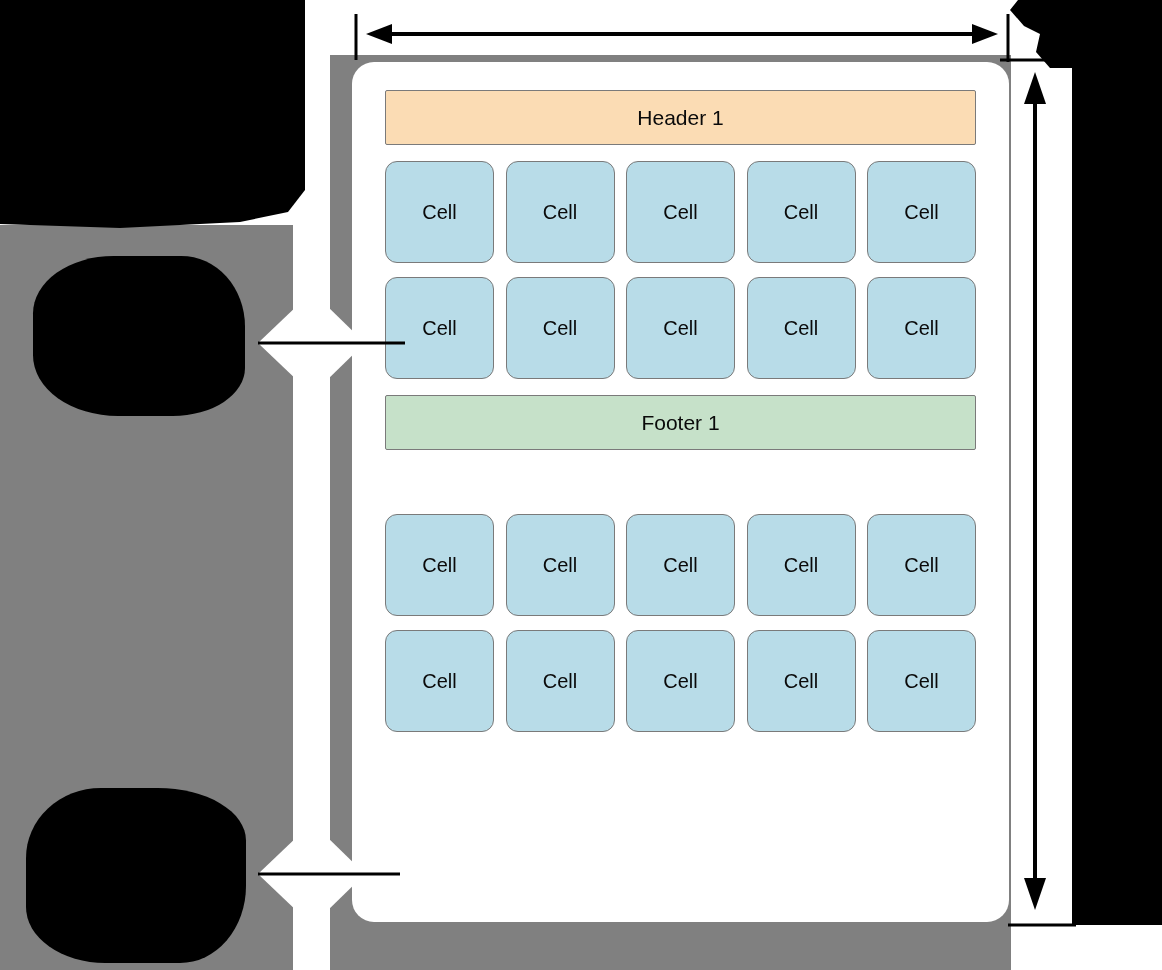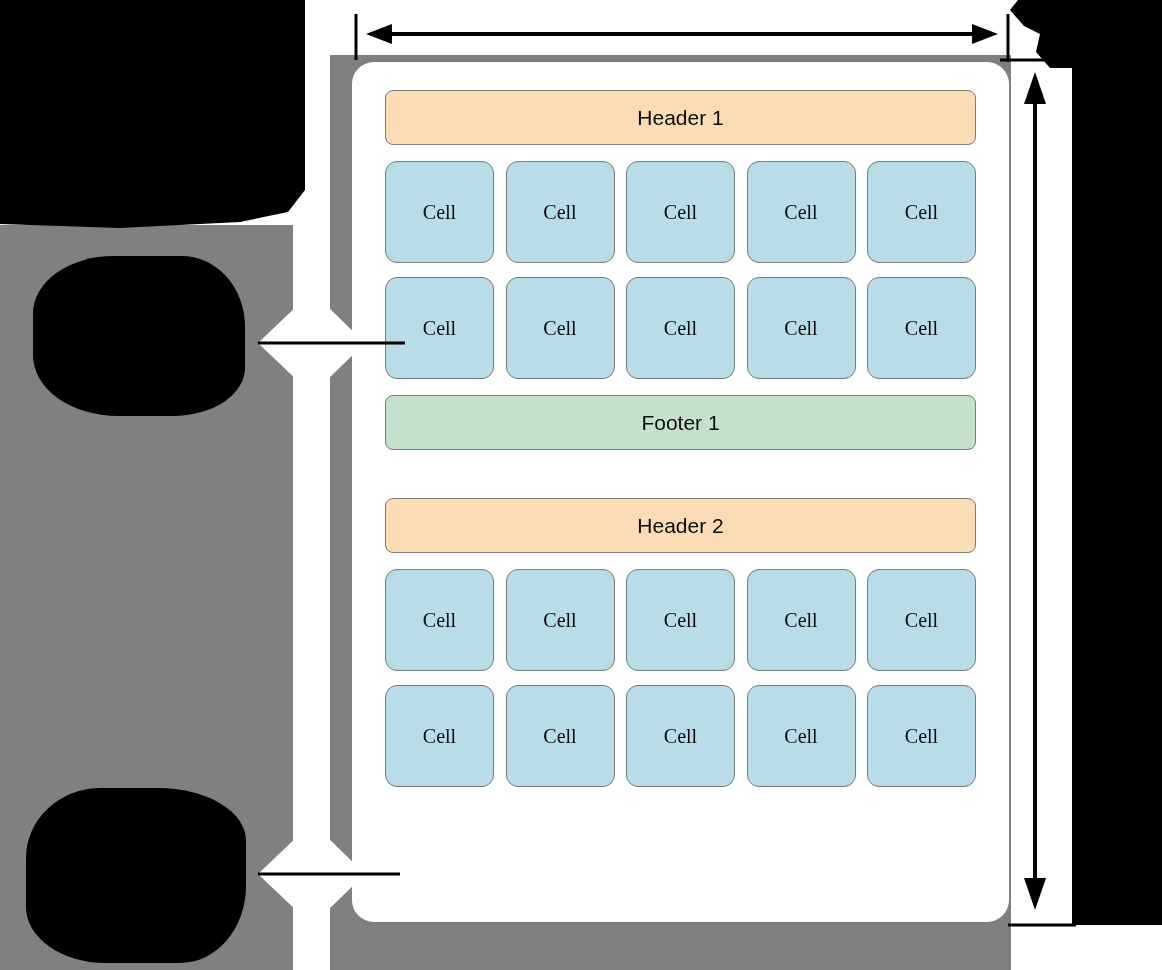--- a/index.html
+++ b/index.html
@@ -36,28 +36,28 @@
   
   #content{
     position:absolute;left:352px;top:62px;width:657px;height:860px;
     box-sizing:border-box;padding:28px 33px;
     display:flex;flex-direction:column;
   }
   .section{display:flex;flex-direction:column;}
   .spacer{height:48px;flex:0 0 auto;}
 
   .band{
-    height:55px;border-radius:8px;border:1.4px solid #7a7a7a;
+    height:55px;border-radius:2px;border:1.4px solid #7a7a7a;
     display:flex;align-items:center;justify-content:center;
     font-size:21px;color:#0a0a0a;box-sizing:border-box;
   }
   .band.header{background:#fbdcb4;}
   .band.footer{background:#c6e1c9;}
 
-  .row{display:flex;justify-content:space-between;margin-top:14px;font-family:Liberation Serif, serif;}
+  .row{display:flex;justify-content:space-between;margin-top:14px;}
   .cell{
     width:109px;height:102px;border-radius:12px;
     border:1.4px solid #7a7a7a;background:#b8dce8;
     display:flex;align-items:center;justify-content:center;
     font-size:20px;color:#0a0a0a;box-sizing:border-box;
   }
   .row.first{margin-top:16px;}
   .band.footer{margin-top:16px;}
 
   
@@ -92,21 +92,20 @@
       <div class="cell">Cell</div>
       <div class="cell">Cell</div>
     </div>
 
     <div class="band footer">Footer 1</div>
   </div>
 
   <div class="spacer"></div>
 
   <div class="section">
-    <div class="band header">Header 2</div>
 
     <div class="row first">
       <div class="cell">Cell</div>
       <div class="cell">Cell</div>
       <div class="cell">Cell</div>
       <div class="cell">Cell</div>
       <div class="cell">Cell</div>
     </div>
 
     <div class="row">

